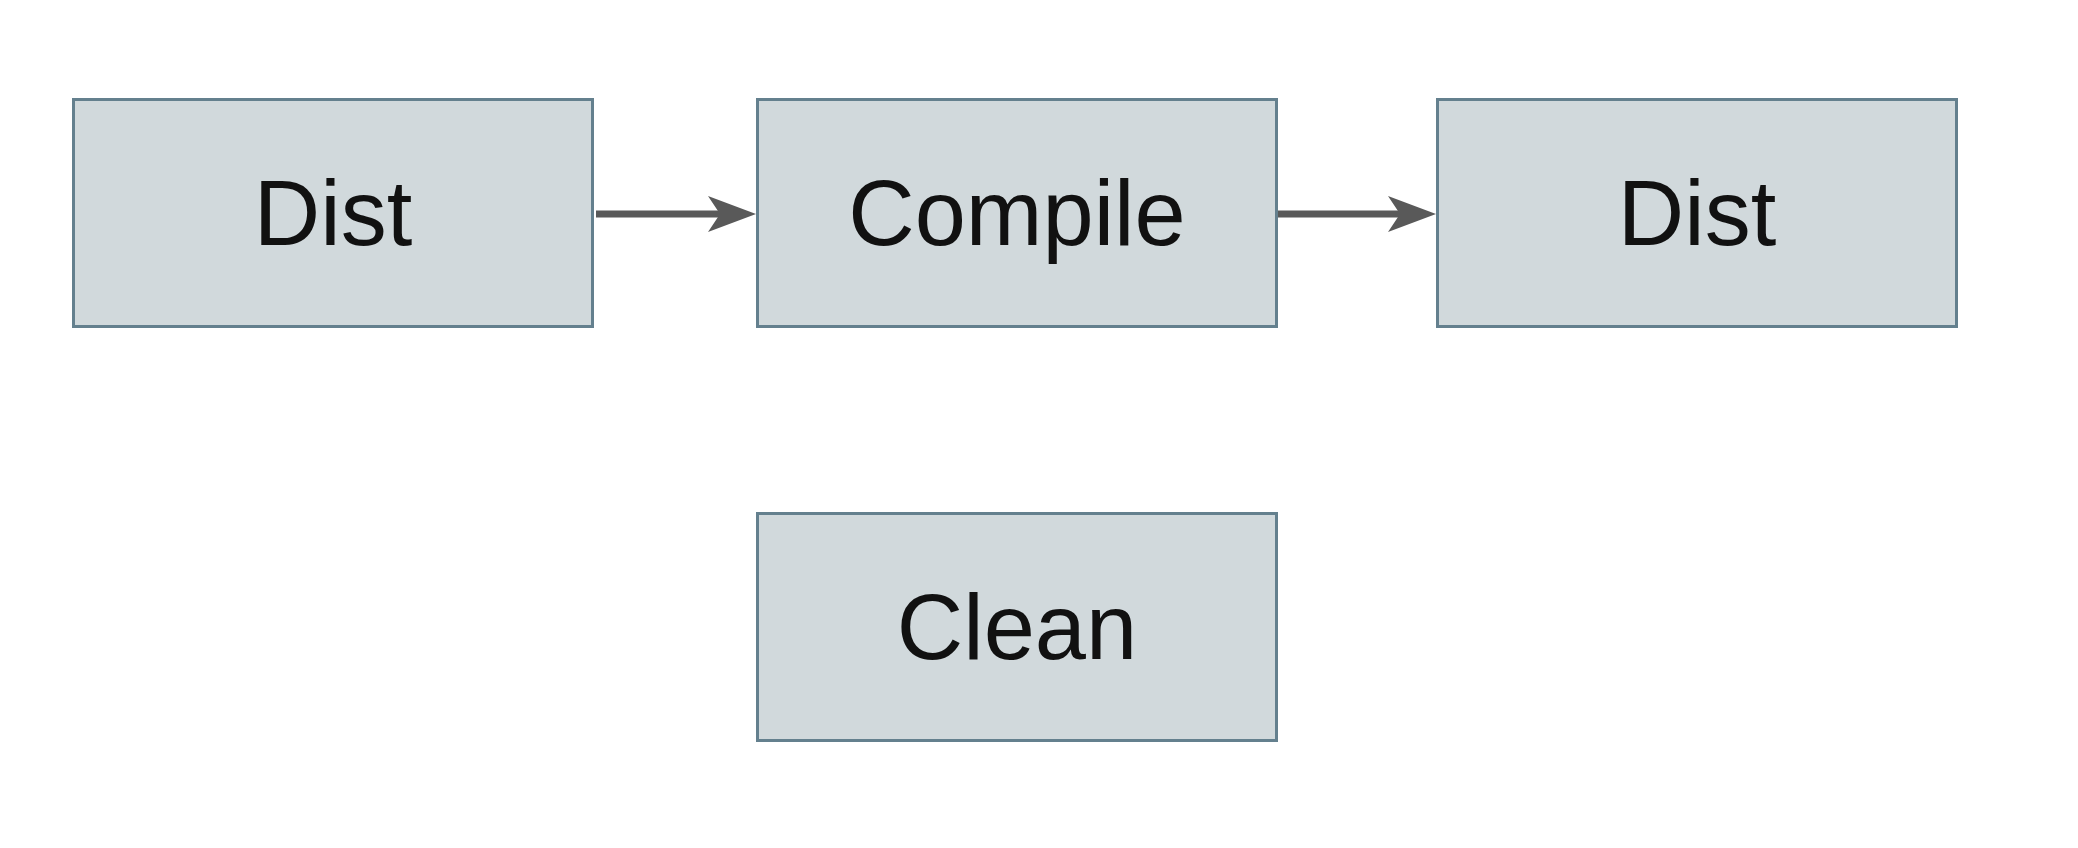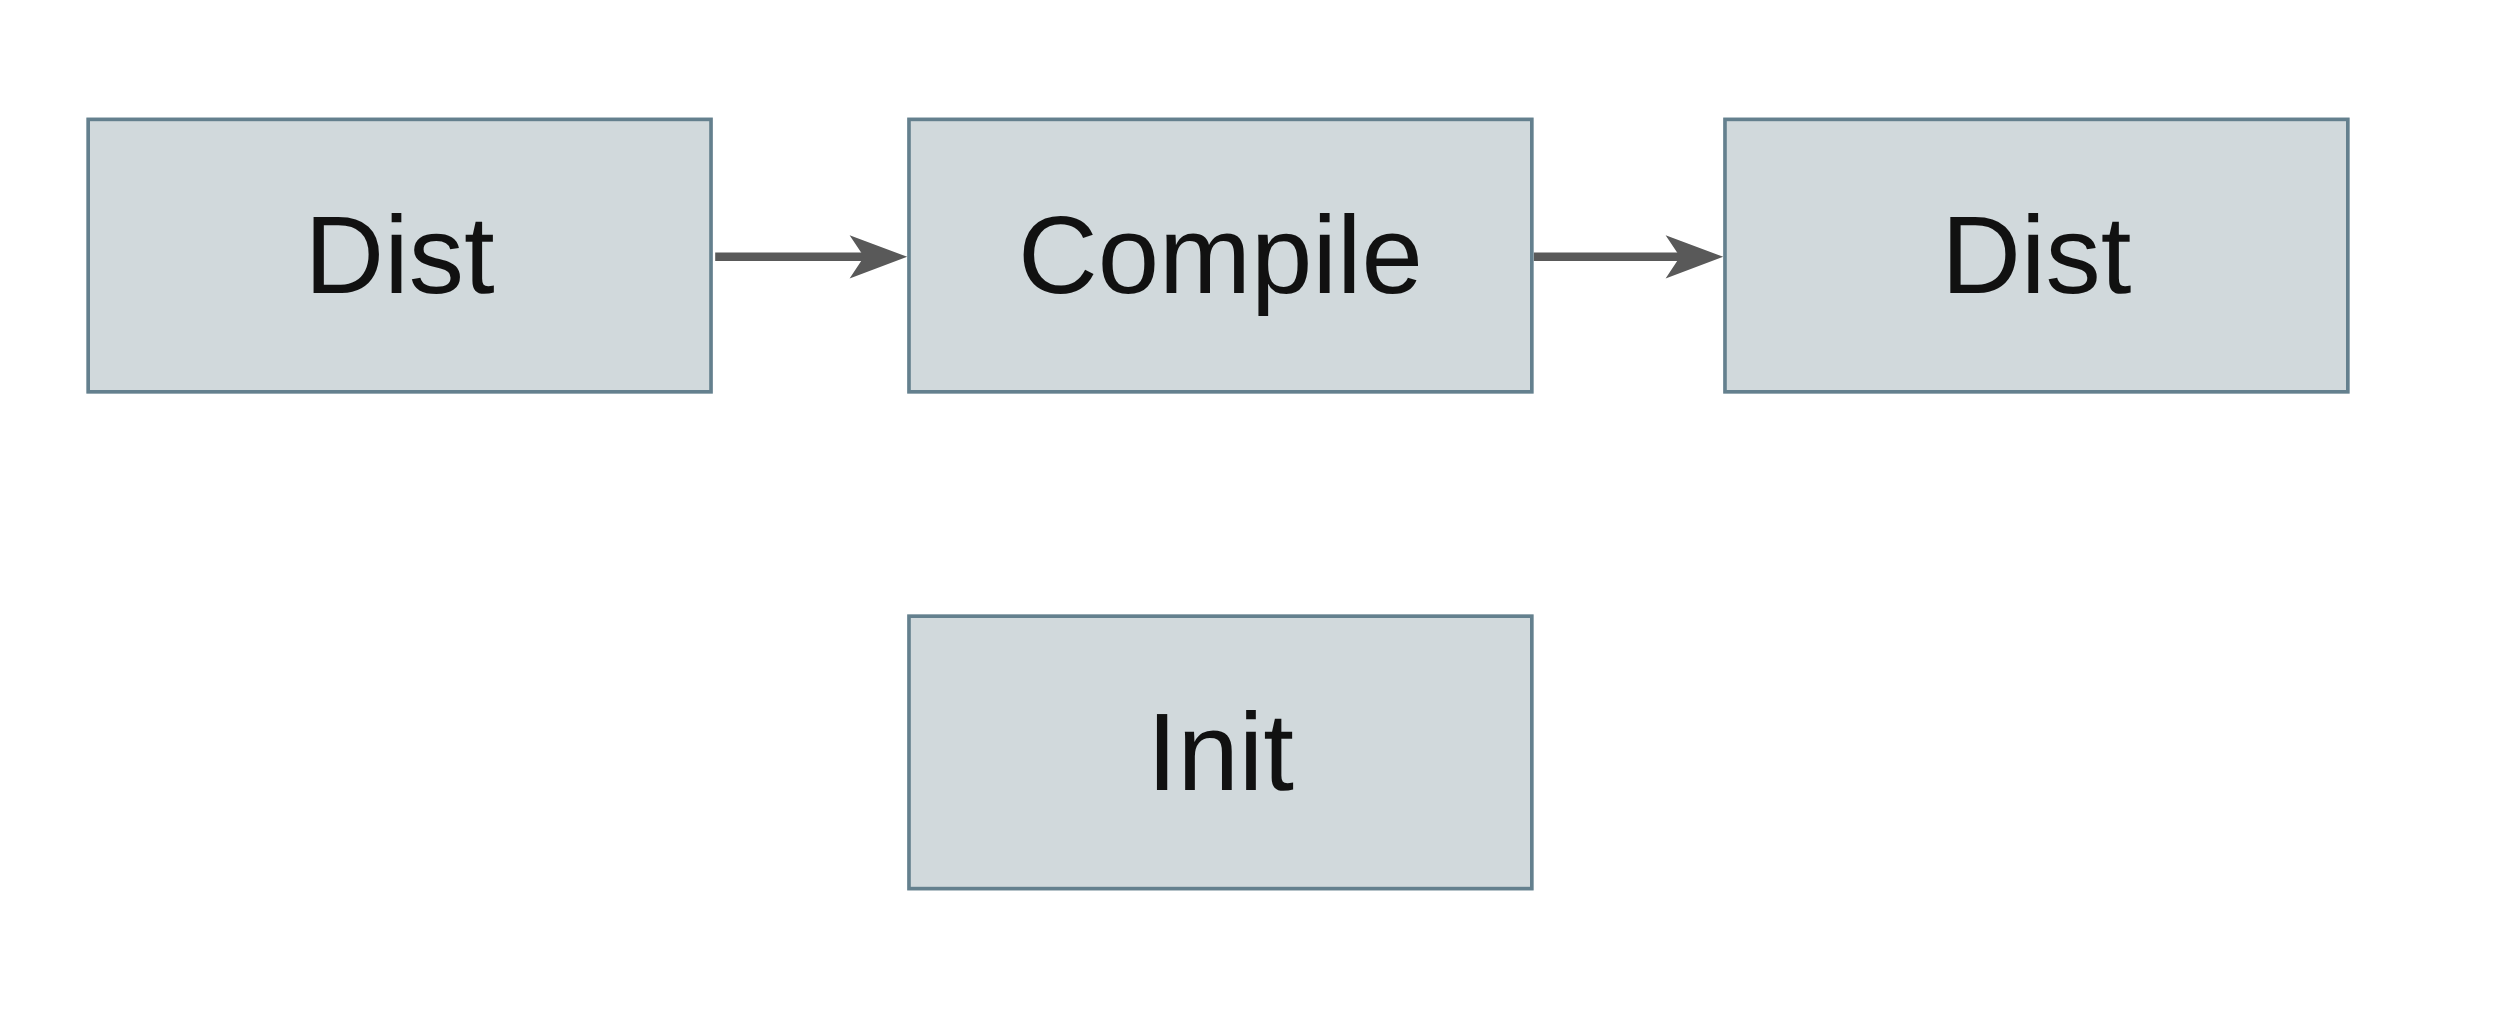--- a/index.html
+++ b/index.html
@@ -78,16 +78,16 @@
 
   <div class="node" id="node-compile">
     <span class="label">Compile</span>
   </div>
 
   <div class="node" id="node-init">
     <span class="label">Dist</span>
   </div>
 
   <div class="node" id="node-clean">
-    <span class="label">Init</span>
+    <span class="label">Clean</span>
   </div>
 
 </div>
 
 </body></html>

